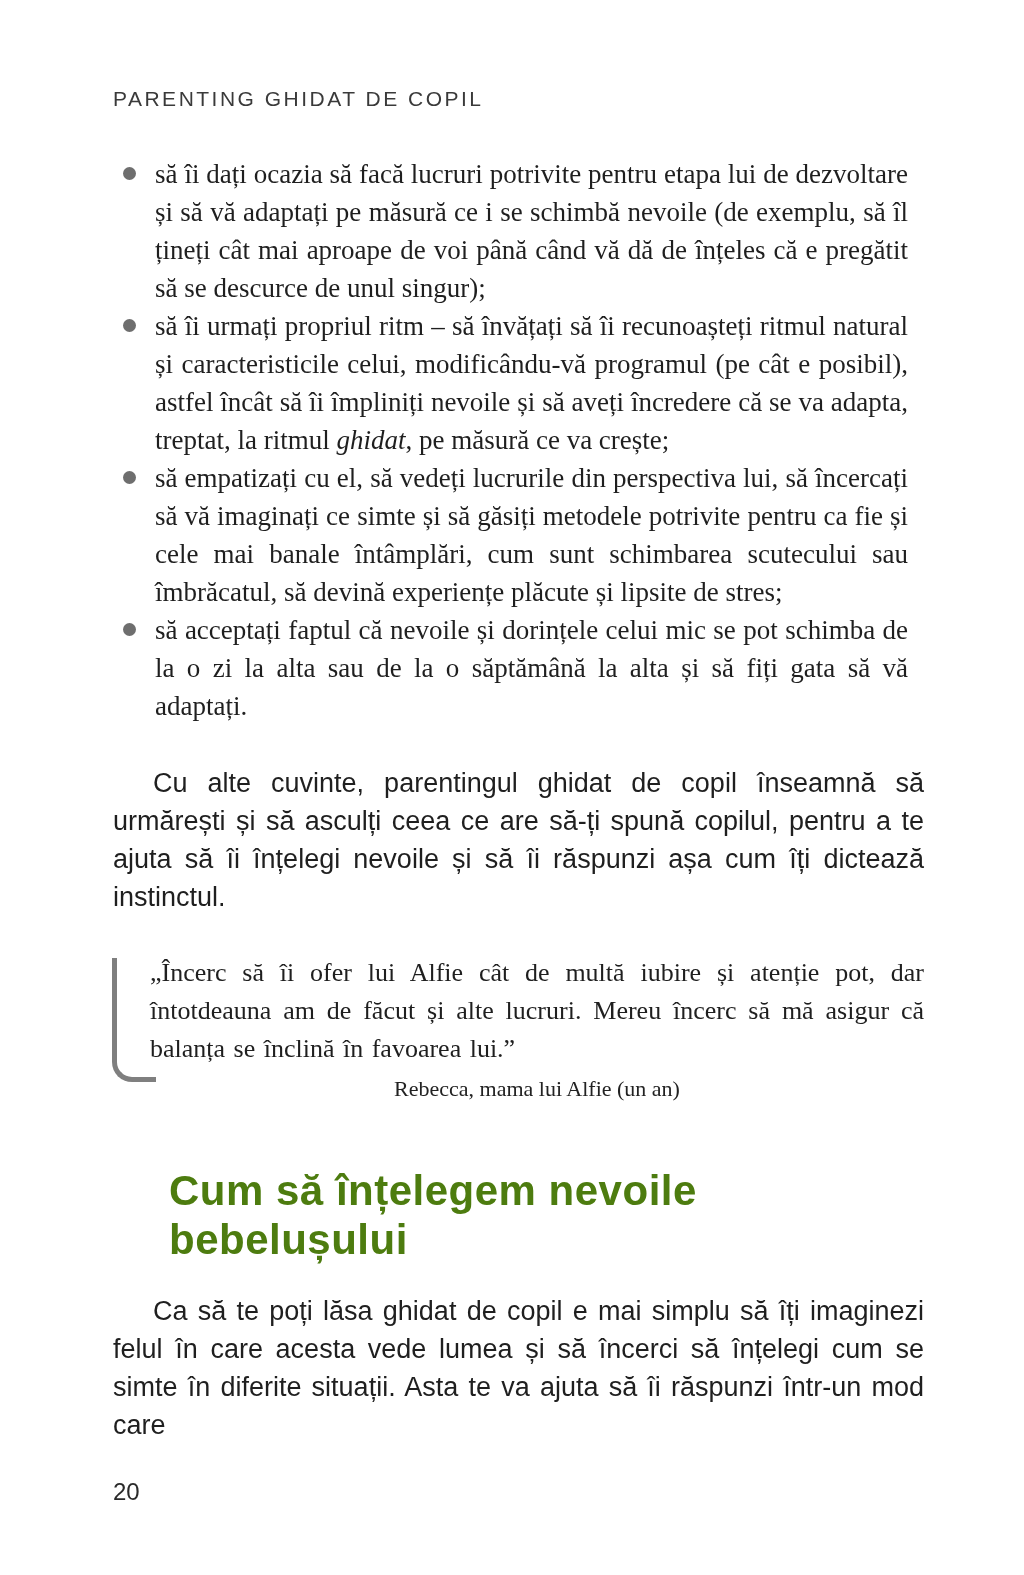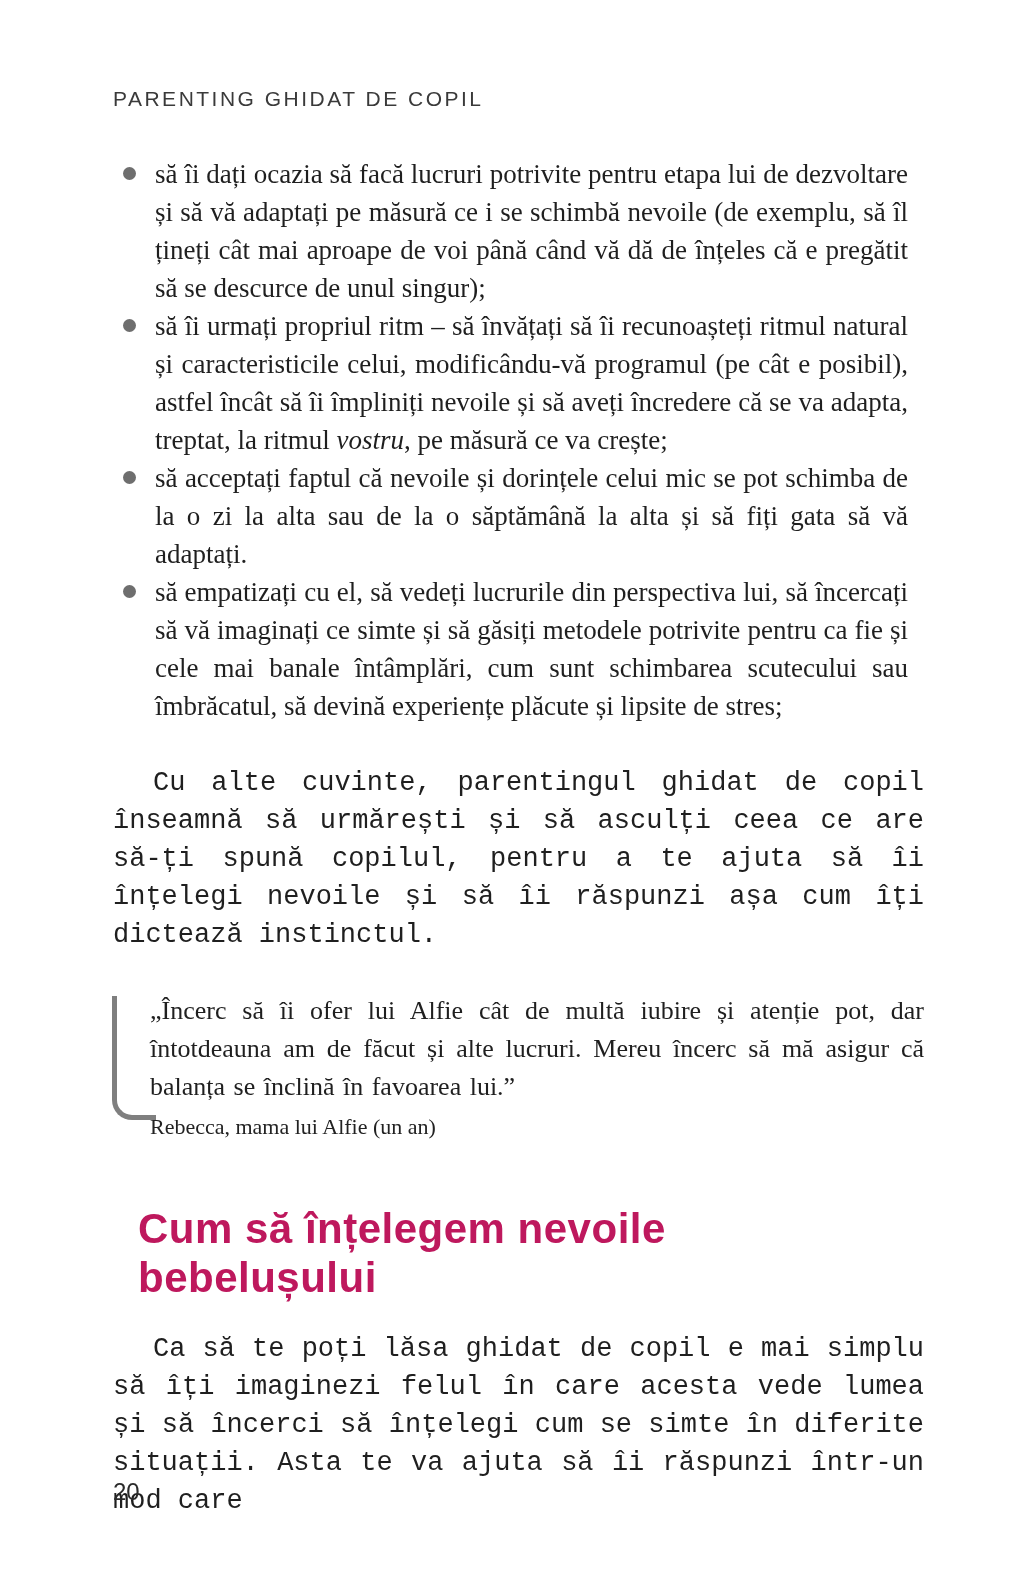--- a/index.html
+++ b/index.html
@@ -46,21 +46,21 @@
     width: 13px;
     height: 13px;
     border-radius: 50%;
     background: #6e6e6e;
   }
   .bullet-list em {
     font-style: italic;
   }
   .body-para {
     margin: 39px 0 0 0;
-    font-family: Liberation Mono, monospace;
+    font-family: Liberation Sans, sans-serif;
     font-size: 27px;
     line-height: 38px;
     text-align: justify;
     text-indent: 40px;
     color: #1f1f1f;
   }
   .quote-block {
     position: relative;
     margin: 38px 0 7px 37px;
   }
@@ -81,32 +81,32 @@
     line-height: 38px;
     text-align: justify;
     word-spacing: 2px;
     color: #1f1f1f;
     margin: 0;
   }
   .quote-attribution {
     margin: 8px 0 0 0;
     font-family: "Liberation Serif", "DejaVu Serif", serif;
     font-size: 22px;
-    text-align: left;
+    text-align: center;
     color: #222222;
   }
   .section-heading {
-    margin: 64px 0 0 25px;
+    margin: 64px 0 0 56px;
     max-width: 620px;
     font-family: "Liberation Sans", "DejaVu Sans", sans-serif;
     font-size: 42px;
     font-weight: 700;
     line-height: 49px;
     letter-spacing: 0.5px;
-    color: #be185d;
+    color: #4d7c0f;
   }
   .body-para.after-heading {
     margin-top: 28px;
   }
   .page-number {
     position: absolute;
     left: 113px;
     top: 1478px;
     font-family: "Liberation Sans", "DejaVu Sans", sans-serif;
     font-size: 24px;
@@ -118,27 +118,27 @@
 
 <div class="page">
 
   <div class="running-head">PARENTING GHIDAT DE COPIL</div>
 
   <ul class="bullet-list">
     <li>
       <span>să îi dați ocazia să facă lucruri potrivite pentru etapa lui de dezvoltare și să vă adaptați pe măsură ce i se schimbă nevoile (de exemplu, să îl țineți cât mai aproape de voi până când vă dă de înțeles că e pregătit să se descurce de unul singur);</span>
     </li>
     <li>
-      <span>să îi urmați propriul ritm – să învățați să îi recunoașteți ritmul natural și caracteristicile celui, modificându-vă programul (pe cât e posibil), astfel încât să îi împliniți nevoile și să aveți încredere că se va adapta, treptat, la ritmul </span><em>vostru</em><span>, pe măsură ce va crește;</span>
+      <span>să îi urmați propriul ritm – să învățați să îi recunoașteți ritmul natural și caracteristicile celui, modificându-vă programul (pe cât e posibil), astfel încât să îi împliniți nevoile și să aveți încredere că se va adapta, treptat, la ritmul </span><em>ghidat</em><span>, pe măsură ce va crește;</span>
+    </li>
+    <li>
+      <span>să empatizați cu el, să vedeți lucrurile din perspectiva lui, să încercați să vă imaginați ce simte și să găsiți metodele potrivite pentru ca fie și cele mai banale întâmplări, cum sunt schimbarea scutecului sau îmbrăcatul, să devină experiențe plăcute și lipsite de stres;</span>
     </li>
     <li>
       <span>să acceptați faptul că nevoile și dorințele celui mic se pot schimba de la o zi la alta sau de la o săptămână la alta și să fiți gata să vă adaptați.</span>
-    </li>
-    <li>
-      <span>să empatizați cu el, să vedeți lucrurile din perspectiva lui, să încercați să vă imaginați ce simte și să găsiți metodele potrivite pentru ca fie și cele mai banale întâmplări, cum sunt schimbarea scutecului sau îmbrăcatul, să devină experiențe plăcute și lipsite de stres;</span>
     </li>
   </ul>
 
   <p class="body-para">Cu alte cuvinte, parentingul ghidat de copil înseamnă să urmărești și să asculți ceea ce are să-ți spună copilul, pentru a te ajuta să îi înțelegi nevoile și să îi răspunzi așa cum îți dictează instinctul.</p>
 
   <div class="quote-block">
     <div class="quote-bracket"></div>
     <p class="quote-text">„Încerc să îi ofer lui Alfie cât de multă iubire și atenție pot, dar întotdeauna am de făcut și alte lucruri. Mereu încerc să mă asigur că balanța se înclină în favoarea lui.”</p>
     <p class="quote-attribution">Rebecca, mama lui Alfie (un an)</p>
   </div>

